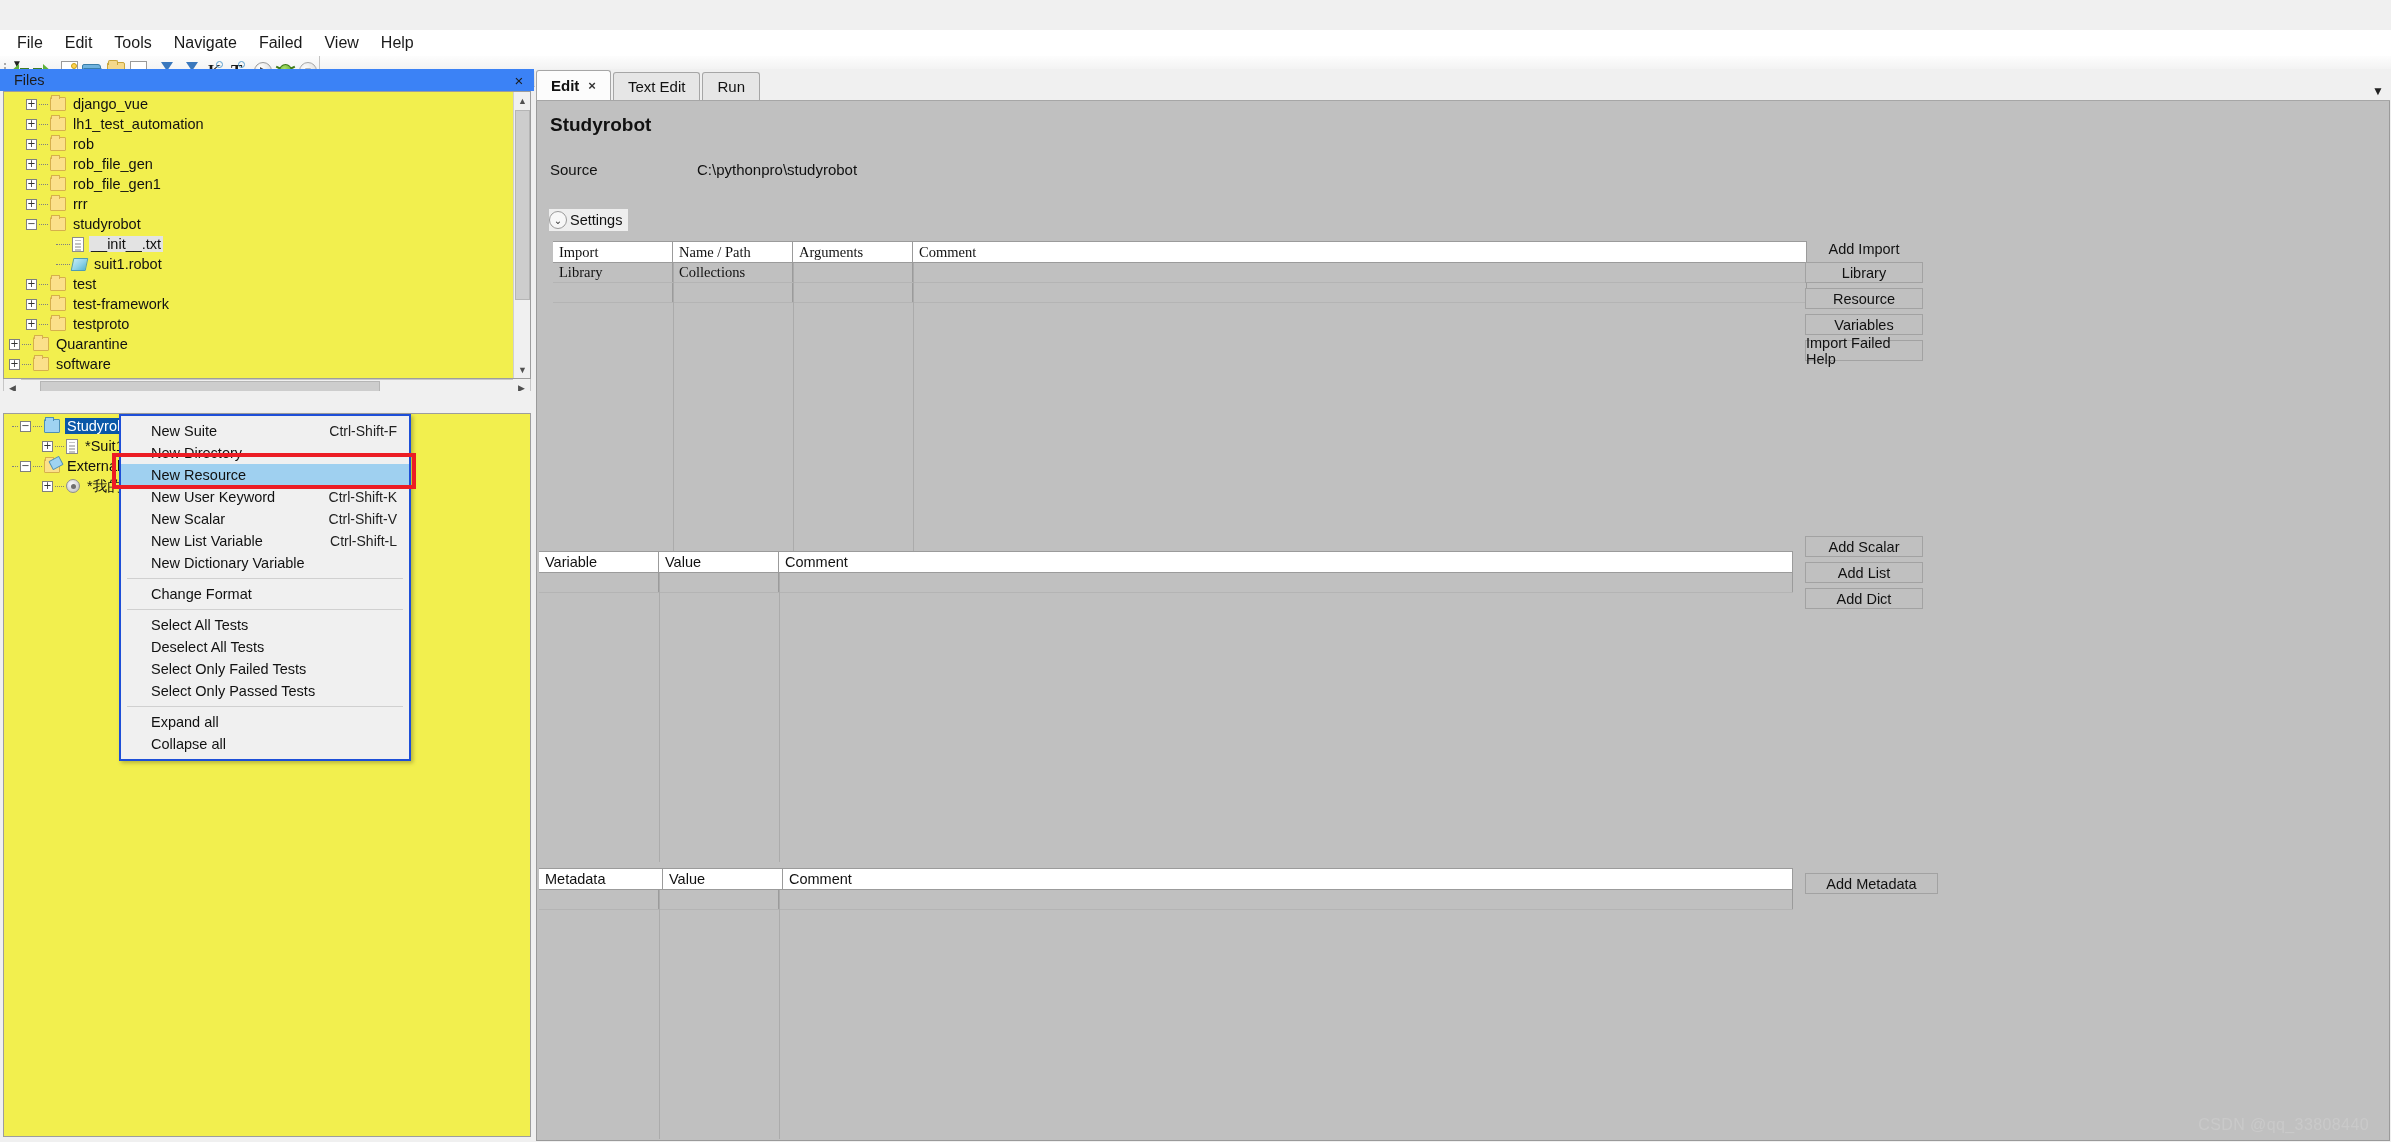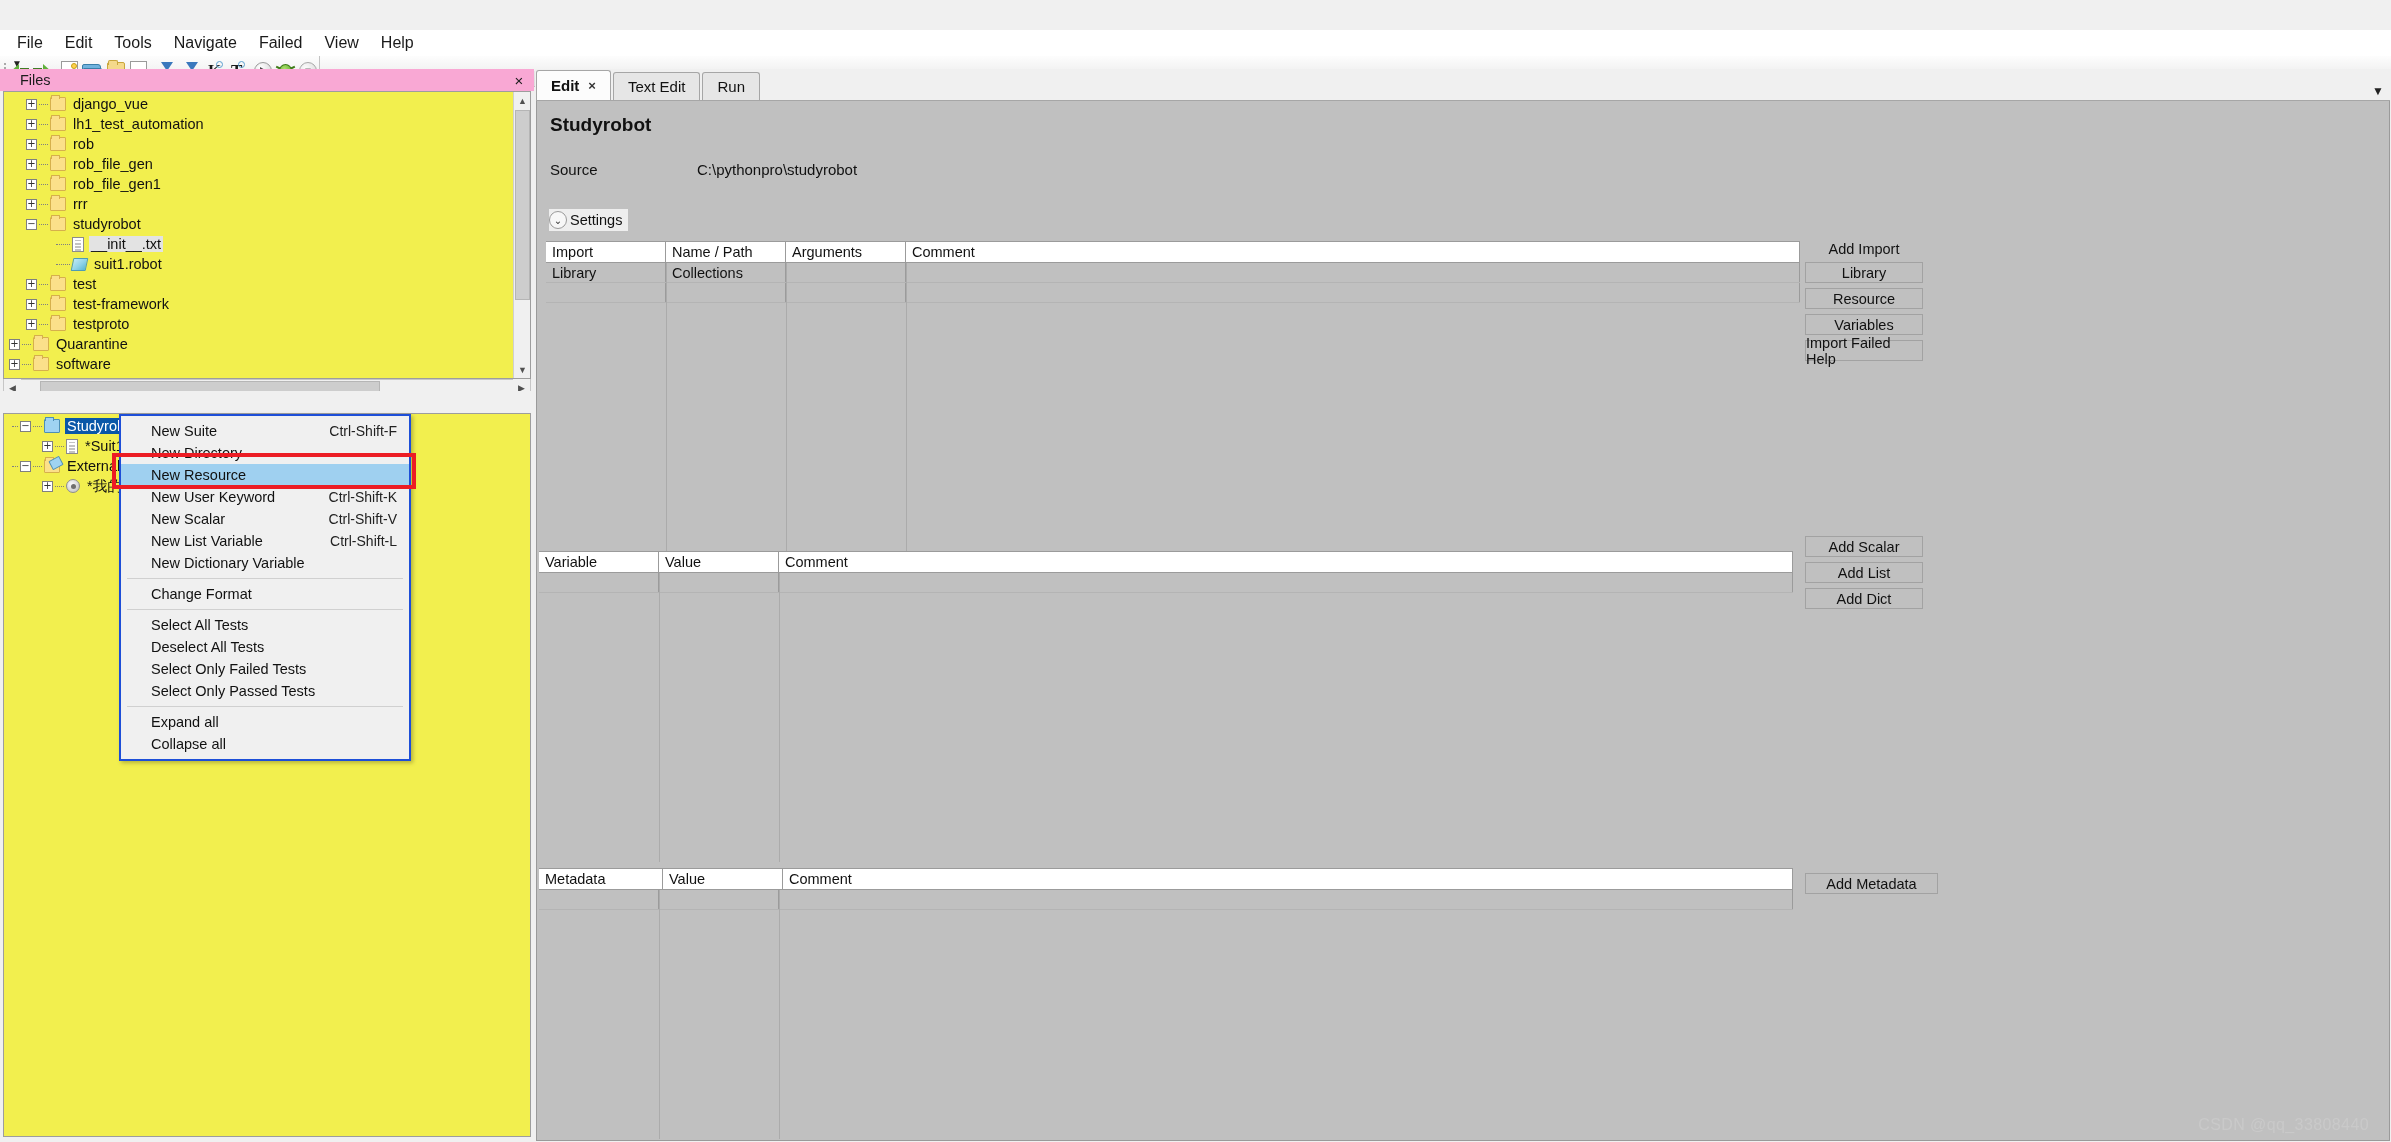--- a/index.html
+++ b/index.html
@@ -131,22 +131,22 @@
     background:radial-gradient(circle at 35% 30%, #fbfbfb, #d4d4d4); border:1px solid #a8a8a8;
     display:flex; align-items:center; justify-content:center;}
   .ic-stop:after { content:''; width:6px; height:6px; background:#b8b8b8; border-radius:1px;}
 
   
   .files-pane {
     position: absolute; left: 0; top: 69px; width: 534px; height: 322px;
     background: #f0f0f0;
   }
   .pane-header {
-    height: 22px; background:#f9a8d4; display:flex; align-items:center;
-    padding-left: 20px; position: relative;
+    height: 22px; background:#3b82f6; display:flex; align-items:center;
+    padding-left: 14px; position: relative;
   }
   .pane-header .label { font-size: 14.5px; color: #1c1c1c; }
   .pane-close {
     position:absolute; right: 7px; top: 3px; width: 16px; height: 16px;
     display:flex; align-items:center; justify-content:center; color:#1a1a1a; font-size:15px;
   }
   .tree-box {
     position:absolute; left: 3px; top: 22px; width: 528px; height: 288px;
     background: #f2ef4e; border: 1px solid #9d9d9d;
     overflow: hidden;
@@ -631,21 +631,21 @@
     <div class="editor-panel">
       <div class="ed-title">Studyrobot</div>
       <div class="ed-source-label">Source</div>
       <div class="ed-source-value">C:\pythonpro\studyrobot</div>
 
       <div class="settings-toggle">
         <span class="circ">⌄</span>
         <span class="txt">Settings</span>
       </div>
 
-      <div class="grid" style="left:9px; top:140px; width:1254px; height:310px;">
+      <div class="grid" style="left:16px; top:140px; width:1254px; height:310px;font-family:Liberation Serif, serif;">
         <div class="grid-head">
           <div class="cell" style="width:120px">Import</div>
           <div class="cell" style="width:120px">Name / Path</div>
           <div class="cell" style="width:120px">Arguments</div>
           <div class="cell" style="flex:1">Comment</div>
         </div>
         <div class="grid-row" style="background:#c0c0c0;">
           <div class="cell" style="width:120px">Library</div>
           <div class="cell" style="width:120px">Collections</div>
           <div class="cell" style="width:120px"></div>

